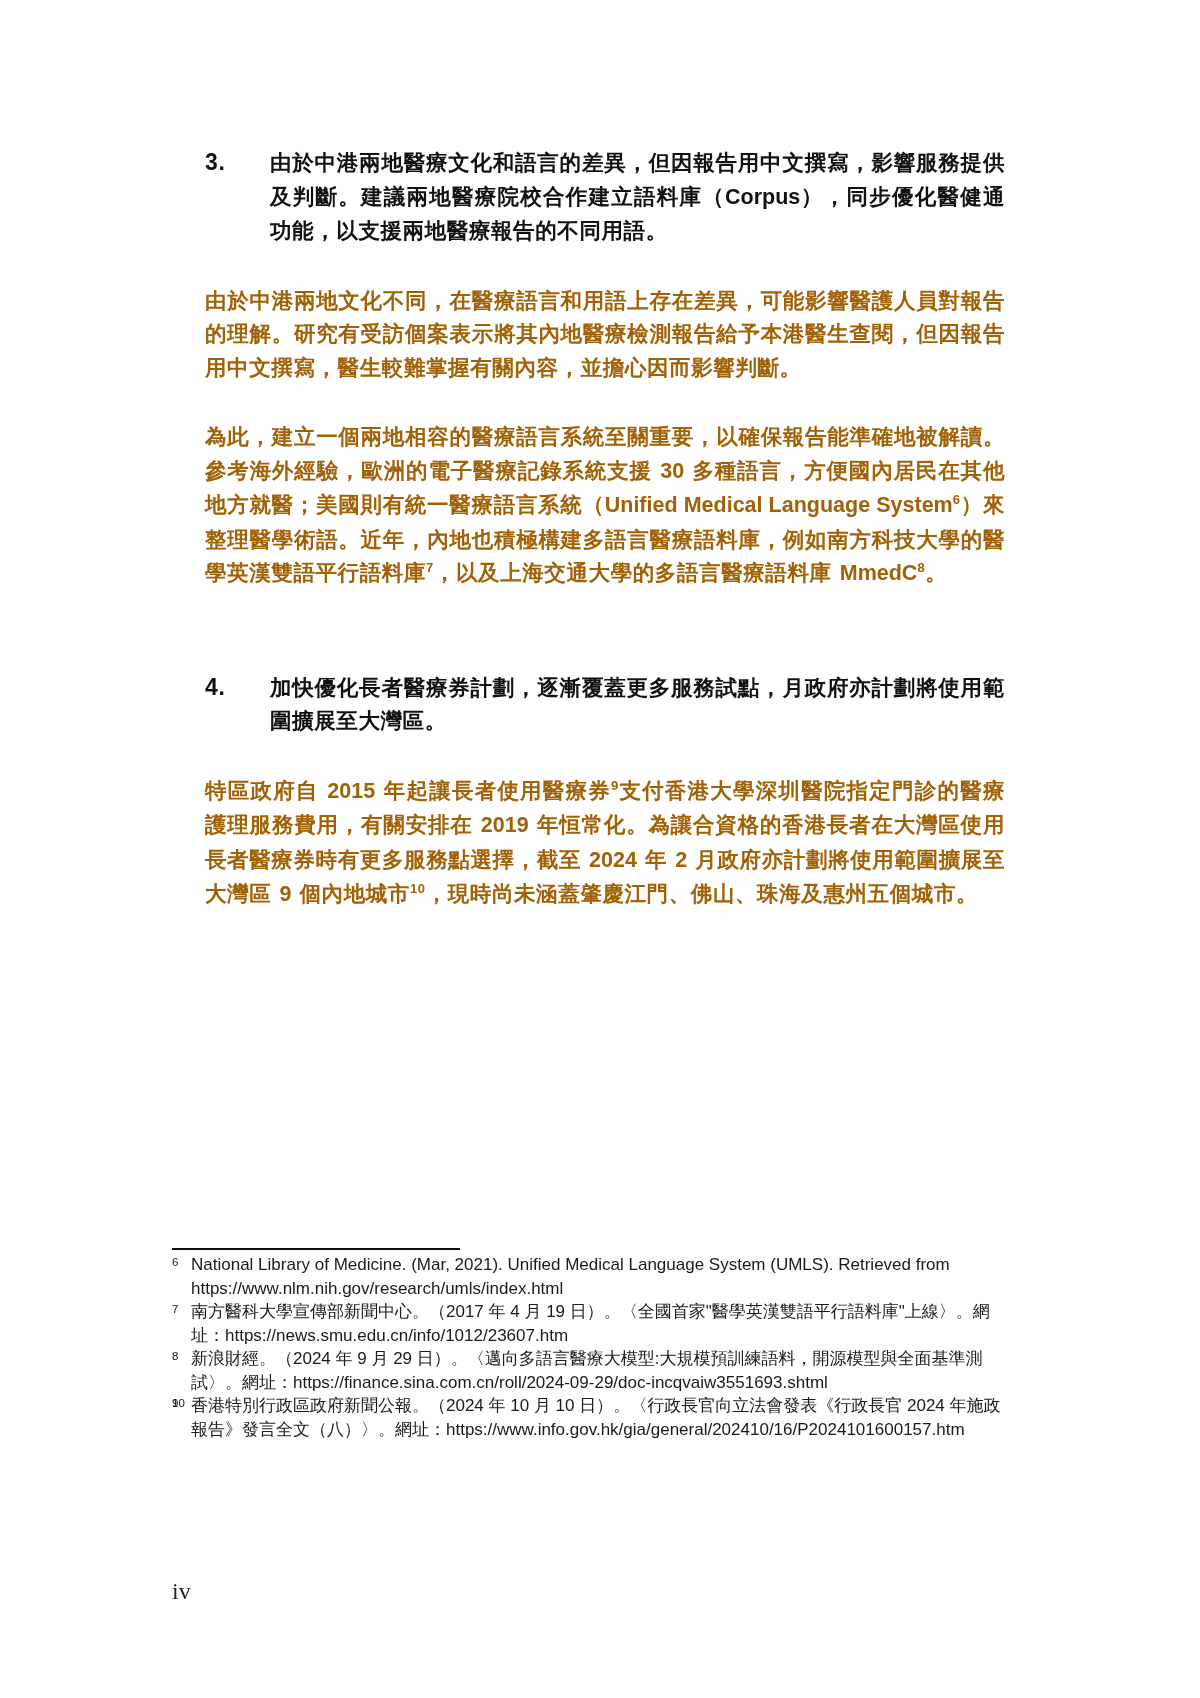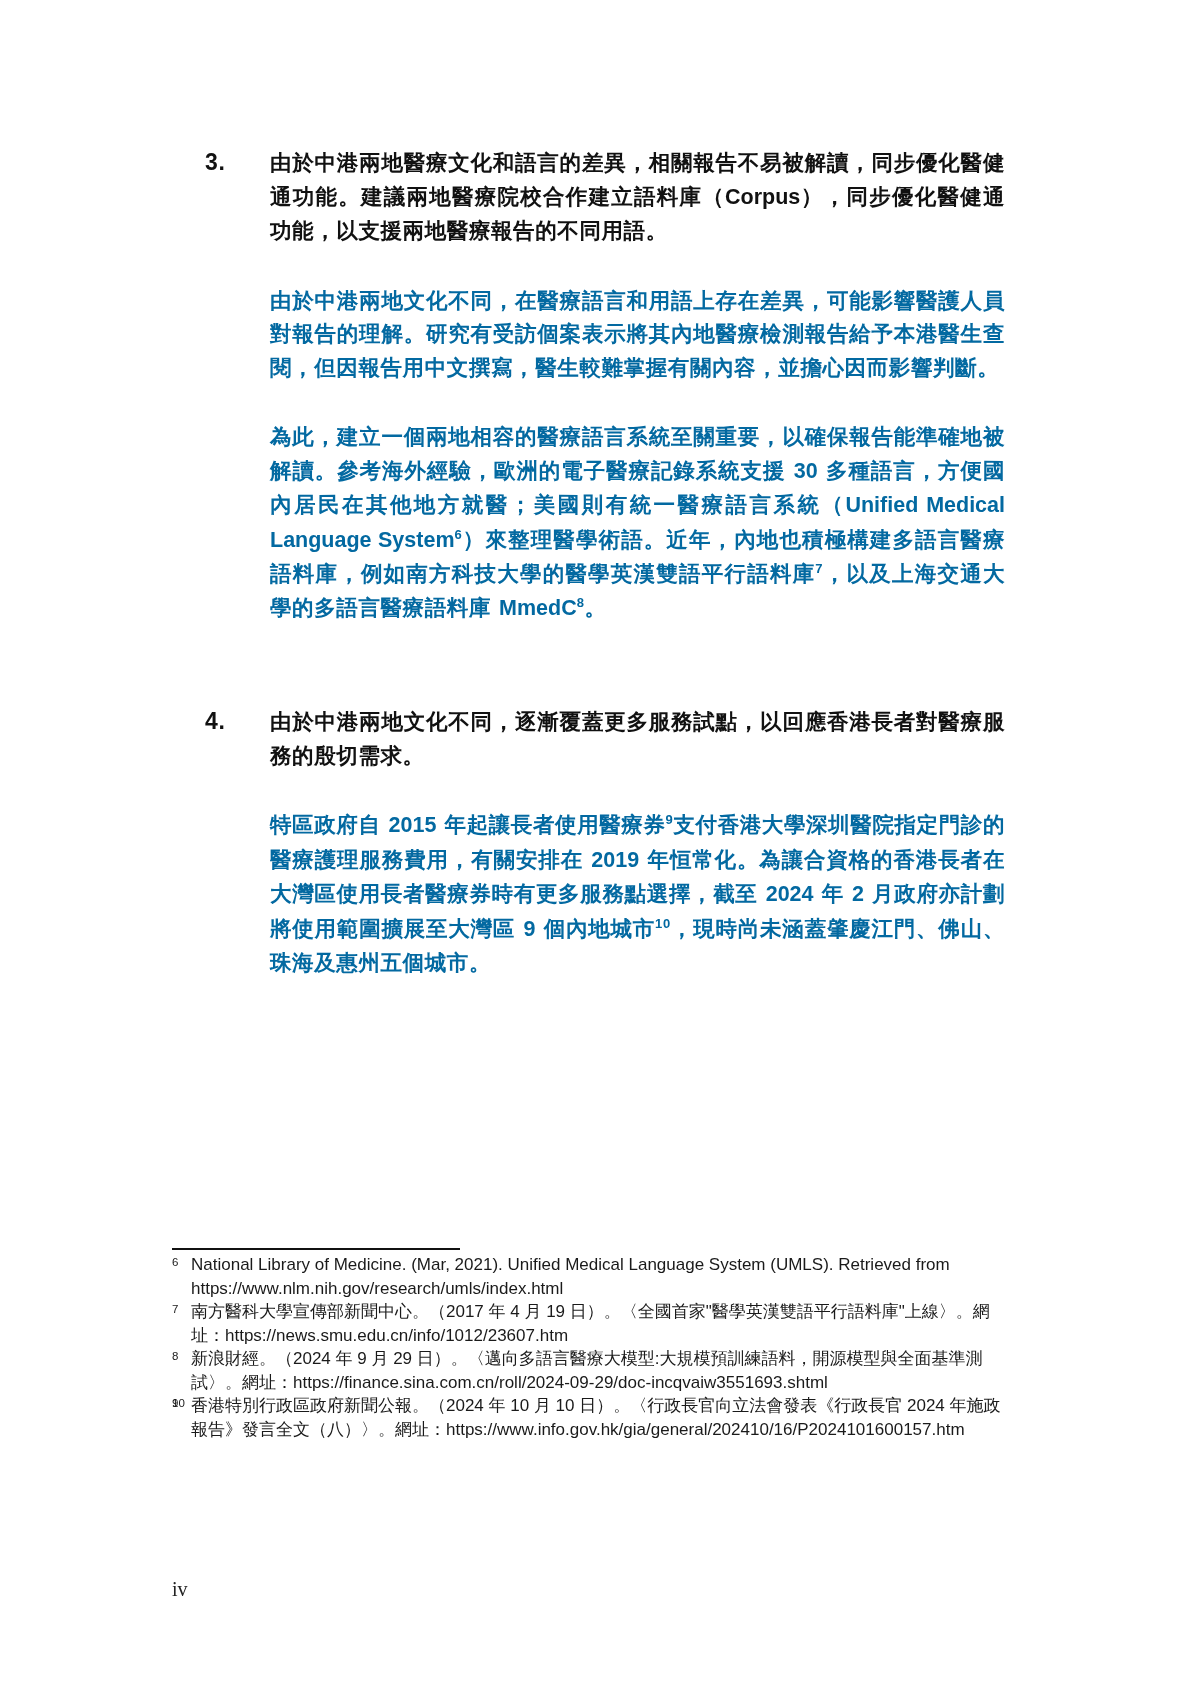--- a/index.html
+++ b/index.html
@@ -2,52 +2,52 @@
 <html><head>
 <meta charset="utf-8">
 <style>
   html, body { margin: 0; padding: 0; background: #ffffff; }
   body { width: 1200px; height: 1698px; position: relative; overflow: hidden; }
   .page { position: absolute; left: 0; top: 0; width: 1200px; height: 1698px; background: #fff; color: #111; }
   .main { position: absolute; left: 205px; top: 146px; width: 800px;
           font-family: "DejaVu Sans", "Liberation Sans", sans-serif; }
   .item { position: relative; padding-left: 65px; font-weight: bold; font-size: 21.5px; line-height: 33.5px; letter-spacing: 0.6px; text-align: justify; }
   .item .num { position: absolute; left: 0; top: 0; font-family: "Liberation Sans", sans-serif; font-weight: bold; font-size: 23px; }
-  .para { margin-left: 65px; font-size: 21.5px; line-height: 33.5px; font-weight: bold; letter-spacing: 0.6px; text-align: justify; color: #0369a1; }
+  .para { font-size: 21.5px; line-height: 33.5px; font-weight: bold; letter-spacing: 0.6px; text-align: justify; color: #a16207; }
   .gap-lg { height: 36px; }
   .gap-xl { height: 44px; }
   .en { font-family: Liberation Sans, sans-serif; font-weight: bold; letter-spacing: 0; }
   sup { font-size: 13px; line-height: 0; font-family: "Liberation Sans", sans-serif; font-weight: bold; }
   .rule { position: absolute; left: 172px; top: 1248px; width: 288px; height: 1.5px; background: #111; }
   .footnotes { position: absolute; left: 172px; top: 1253px; width: 835px;
                font-family: "Liberation Sans", "DejaVu Sans", sans-serif; font-size: 17px; line-height: 23.5px; color: #1a1a1a; }
   .fn { position: relative; padding-left: 19px; }
   .fn .fnum { position: absolute; left: 0; top: -2px; font-size: 11.5px; }
-  .pageno { position: absolute; left: 172px; top: 1578px; font-family: "Liberation Serif", serif; font-size: 20px; color: #222; }
+  .pageno { position: absolute; left: 172px; top: 1578px; font-family: "Liberation Serif", serif; font-size: 24px; color: #222; }
 </style>
 </head>
 <body>
 
 <div class="page">
   <div class="main">
 
     <div class="item">
       <span class="num">3.</span>
-      <span>由於中港兩地醫療文化和語言的差異，相關報告不易被解讀，同步優化醫健通功能。建議兩地醫療院校合作建立語料庫（</span><span class="en">Corpus</span><span>），同步優化醫健通功能，以支援兩地醫療報告的不同用語。</span>
+      <span>由於中港兩地醫療文化和語言的差異，但因報告用中文撰寫，影響服務提供及判斷。建議兩地醫療院校合作建立語料庫（</span><span class="en">Corpus</span><span>），同步優化醫健通功能，以支援兩地醫療報告的不同用語。</span>
     </div>
     <div class="gap-lg"></div>
     <div class="para">由於中港兩地文化不同，在醫療語言和用語上存在差異，可能影響醫護人員對報告的理解。研究有受訪個案表示將其內地醫療檢測報告給予本港醫生查閱，但因報告用中文撰寫，醫生較難掌握有關內容，並擔心因而影響判斷。</div>
     <div class="gap-lg"></div>
     <div class="para"><span>為此，建立一個兩地相容的醫療語言系統至關重要，以確保報告能準確地被解讀。參考海外經驗，歐洲的電子醫療記錄系統支援 </span><span class="en">30</span><span> 多種語言，方便國內居民在其他地方就醫；美國則有統一醫療語言系統（</span><span class="en">Unified Medical Language System</span><sup>6</sup><span>）來整理醫學術語。近年，內地也積極構建多語言醫療語料庫，例如南方科技大學的醫學英漢雙語平行語料庫</span><sup>7</sup><span>，以及上海交通大學的多語言醫療語料庫 </span><span class="en">MmedC</span><sup>8</sup><span>。</span></div>
     <div class="gap-lg"></div>
     <div class="gap-xl"></div>
 
     <div class="item">
       <span class="num">4.</span>
-      <span>由於中港兩地文化不同，逐漸覆蓋更多服務試點，以回應香港長者對醫療服務的殷切需求。</span>
+      <span>加快優化長者醫療券計劃，逐漸覆蓋更多服務試點，月政府亦計劃將使用範圍擴展至大灣區。</span>
     </div>
     <div class="gap-lg"></div>
     <div class="para"><span>特區政府自 </span><span class="en">2015</span><span> 年起讓長者使用醫療券</span><sup>9</sup><span>支付香港大學深圳醫院指定門診的醫療護理服務費用，有關安排在 </span><span class="en">2019</span><span> 年恒常化。為讓合資格的香港長者在大灣區使用長者醫療券時有更多服務點選擇，截至 </span><span class="en">2024</span><span> 年 </span><span class="en">2</span><span> 月政府亦計劃將使用範圍擴展至大灣區 </span><span class="en">9</span><span> 個內地城市</span><sup>10</sup><span>，現時尚未涵蓋肇慶江門、佛山、珠海及惠州五個城市。</span></div>
   </div>
 
   <div class="rule"></div>
 
   <div class="footnotes">
     <div class="fn">
       <span class="fnum">6</span>

